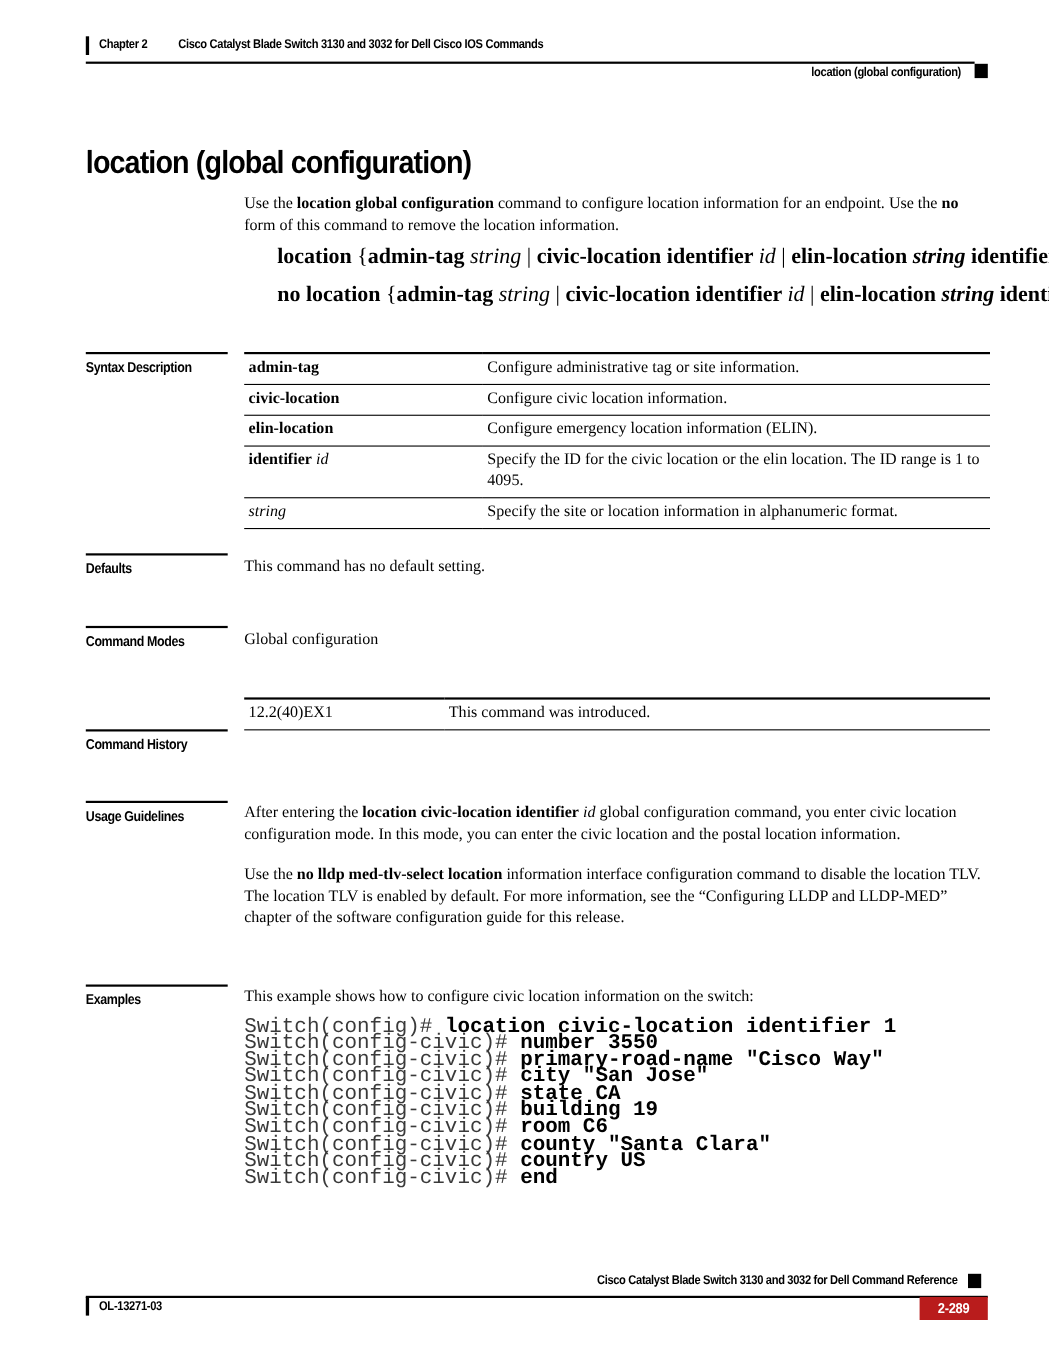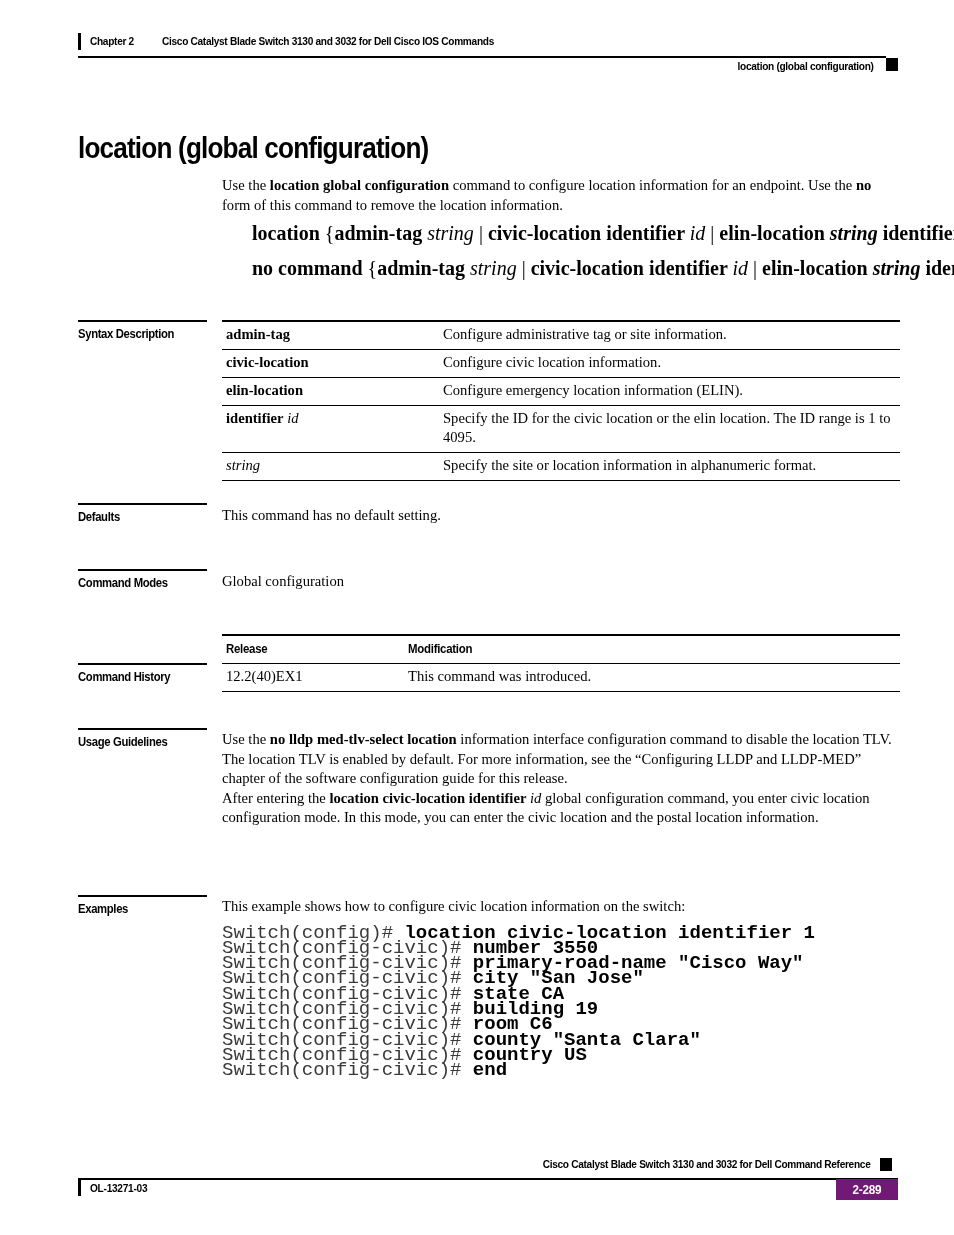--- a/index.html
+++ b/index.html
@@ -238,21 +238,21 @@
     font-size: 11.5px;
     letter-spacing: -0.3px;
     transform: scaleX(0.88);
     transform-origin: left top;
     white-space: nowrap;
   }
   .foot-pagebox {
     position: absolute;
     right: 0;
     top: 21px;
-    background: #701a75;
+    background: #b91c1c;
     color: #fff;
     font-family: "Liberation Sans", sans-serif;
     font-weight: bold;
     font-size: 13px;
     letter-spacing: -0.3px;
     padding: 3px 9px 3px 9px;
     min-width: 44px;
     text-align: center;
   }
   .foot-pagebox span {
@@ -279,21 +279,21 @@
 <h1 class="doc-title">location (global configuration)</h1>
 
 <div class="body-col" style="top:176px;">
   <p class="para" style="margin:0;"><span>Use the </span><b>location global configuration</b><span> command to configure location information for an endpoint. Use the </span><b>no</b><span> form of this command to remove the location information.</span></p>
 </div>
 
 <div class="body-col" style="top:224px;">
   <div class="syntax-line" id="syntax-positive"><b>location </b><span>{</span><b>admin-tag </b><i>string</i><span> | </span><b>civic-location identifier </b><i>id</i><span> | </span><b>elin-location </b><b><i>string</i></b><b> identifier </b><i>id</i><span>}</span></div>
 </div>
 <div class="body-col" style="top:259px;">
-  <div class="syntax-line" id="syntax-negative"><b>no command </b><span>{</span><b>admin-tag </b><i>string</i><span> | </span><b>civic-location identifier </b><i>id</i><span> | </span><b>elin-location </b><b><i>string</i></b><b> identifier </b><i>id</i><span>}</span></div>
+  <div class="syntax-line" id="syntax-negative"><b>no location </b><span>{</span><b>admin-tag </b><i>string</i><span> | </span><b>civic-location identifier </b><i>id</i><span> | </span><b>elin-location </b><b><i>string</i></b><b> identifier </b><i>id</i><span>}</span></div>
 </div>
 
 <div class="sec-label" style="top:320px;">
   <div class="rule"></div>
   <div class="txt">Syntax Description</div>
 </div>
 <table class="doc-table syntax-table" style="left:222px; top:320px; width:678px;">
   <tbody id="syntax-desc-body">
       <tr>
         <td style="width: 205px;"><span class="term">admin-tag</span></td>
@@ -333,38 +333,34 @@
 <div class="body-col" style="top:572px;">
   <p class="para" style="margin:0;">Global configuration</p>
 </div>
 
 <div class="sec-label" style="top:634px;margin-top:29px;">
   <div class="rule"></div>
   <div class="txt">Command History</div>
 </div>
 <table class="doc-table hist-table" style="left:222px; top:634px; width:678px;">
   <tbody id="hist-body">
-      <tr class="head-row">
-        <td style="width: 170px;"><span>Release</span></td>
-        <td><span>Modification</span></td>
-      </tr>
       <tr>
         <td style="width: 170px;">12.2(40)EX1</td>
         <td>This command was introduced.</td>
       </tr>
     </tbody>
 </table>
 
 <div class="sec-label" style="top:728px;">
   <div class="rule"></div>
   <div class="txt">Usage Guidelines</div>
 </div>
 <div class="body-col" style="top:730px;">
+  <p class="para" style="margin:0 0 17px 0;"><span>After entering the </span><b>location civic-location identifier</b><i> id</i><span> global configuration command, you enter civic location configuration mode. In this mode, you can enter the civic location and the postal location information.</span></p>
   <p class="para" style="margin:0;"><span>Use the </span><b>no lldp med-tlv-select location</b><span> information interface configuration command to disable the location TLV. The location TLV is enabled by default. For more information, see the “Configuring LLDP and LLDP-MED” chapter of the software configuration guide for this release.</span></p>
-  <p class="para" style="margin:0 0 17px 0;"><span>After entering the </span><b>location civic-location identifier</b><i> id</i><span> global configuration command, you enter civic location configuration mode. In this mode, you can enter the civic location and the postal location information.</span></p>
 </div>
 
 <div class="sec-label" style="top:895px;">
   <div class="rule"></div>
   <div class="txt">Examples</div>
 </div>
 <div class="body-col" style="top:897px;">
   <p class="para" style="margin:0 0 9px 0;">This example shows how to configure civic location information on the switch:</p>
   <div class="cli" id="cli-block"><div><span class="prompt">Switch(config)# </span><span class="cmd">location civic-location identifier 1</span></div><div><span class="prompt">Switch(config-civic)# </span><span class="cmd">number 3550</span></div><div><span class="prompt">Switch(config-civic)# </span><span class="cmd">primary-road-name "Cisco Way"</span></div><div><span class="prompt">Switch(config-civic)# </span><span class="cmd">city "San Jose"</span></div><div><span class="prompt">Switch(config-civic)# </span><span class="cmd">state CA</span></div><div><span class="prompt">Switch(config-civic)# </span><span class="cmd">building 19</span></div><div><span class="prompt">Switch(config-civic)# </span><span class="cmd">room C6</span></div><div><span class="prompt">Switch(config-civic)# </span><span class="cmd">county "Santa Clara"</span></div><div><span class="prompt">Switch(config-civic)# </span><span class="cmd">country US</span></div><div><span class="prompt">Switch(config-civic)# </span><span class="cmd">end</span></div></div>
 </div>

